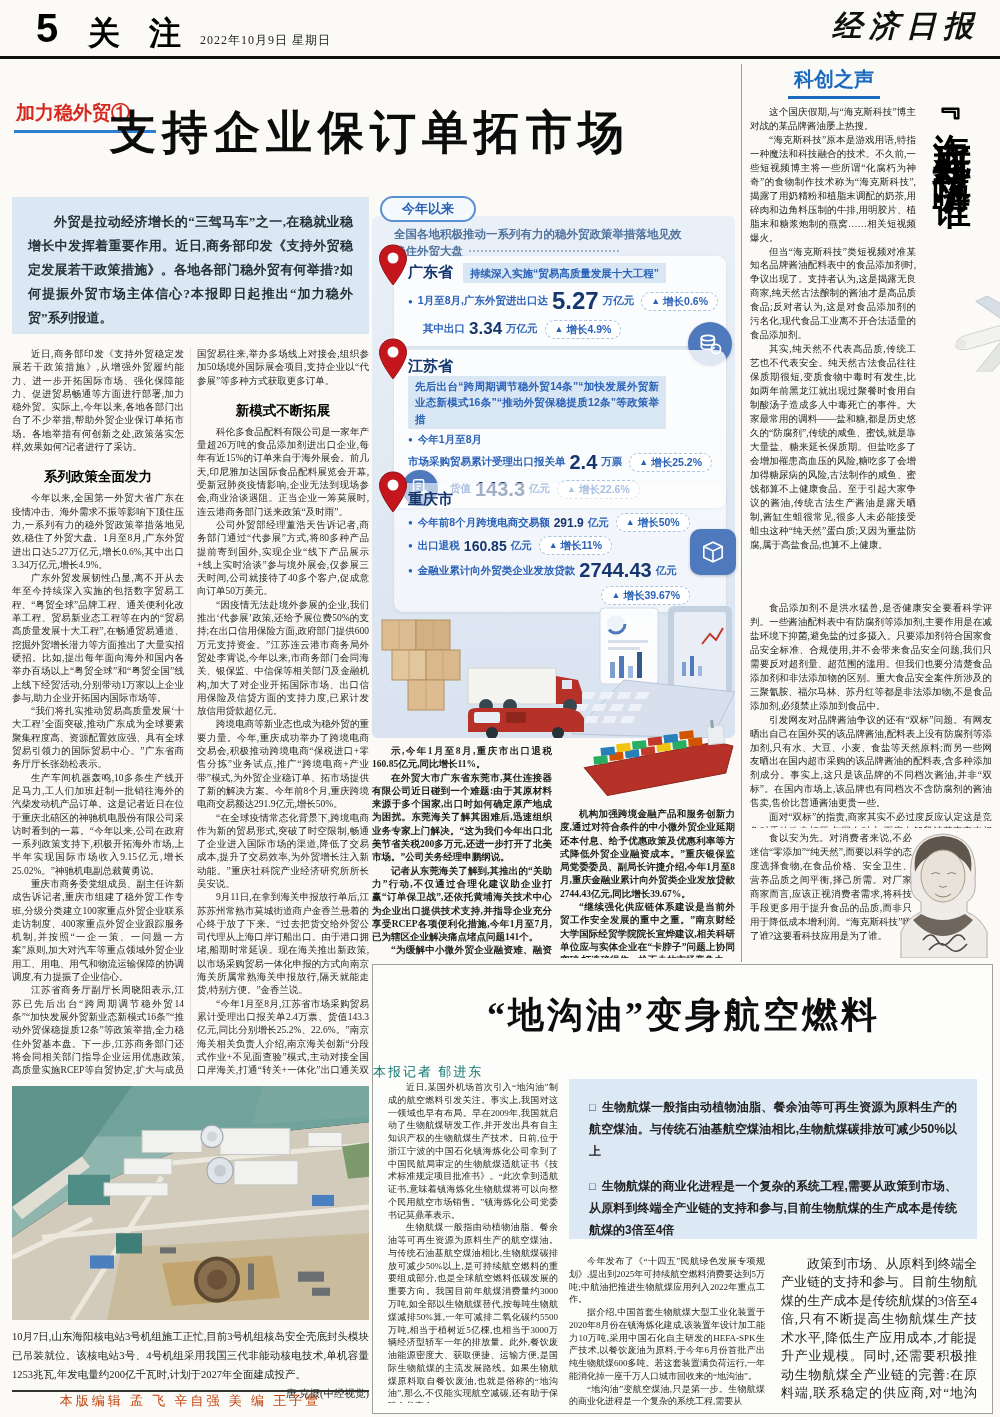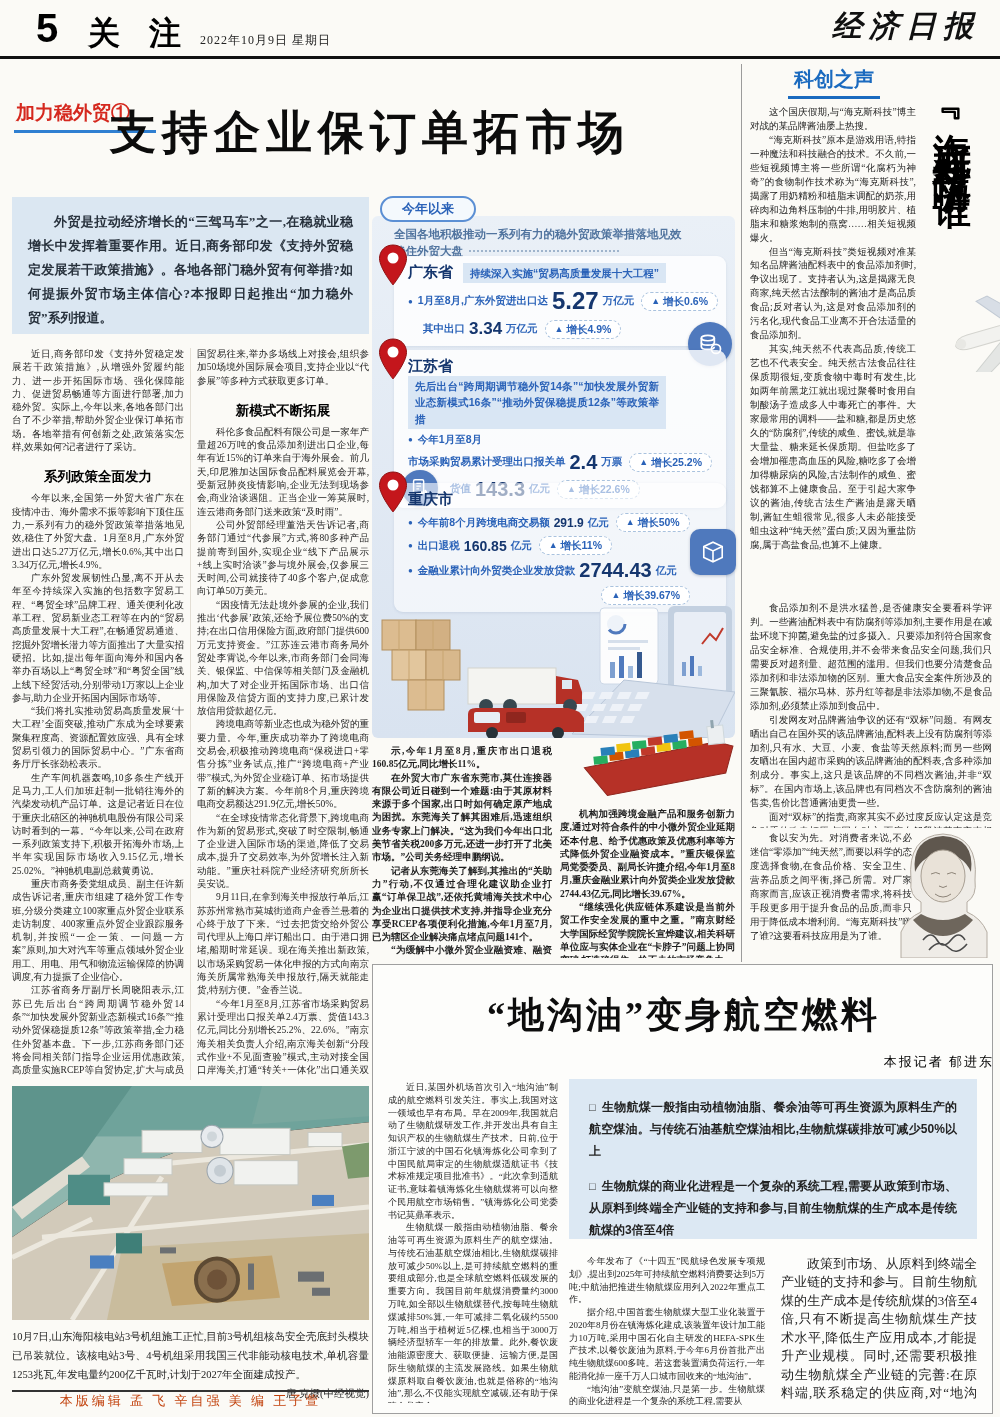--- a/index.html
+++ b/index.html
@@ -78,21 +78,21 @@
   .tv-wide{left:750px;top:602px;width:242px;height:226px;}
   .tv-bot{left:750px;top:832px;width:162px;height:126px;}
   .vtitle{left:912px;top:96px;width:80px;height:566px;writing-mode:vertical-rl;text-orientation:upright;
           font:900 38px "Liberation Sans",sans-serif;letter-spacing:7px;color:#000;line-height:80px;}
   .portrait{left:893px;top:820px;width:100px;height:138px;}
 
   
   .bio{left:372px;top:964px;width:621px;height:450px;border:1px solid #9f9f9f;background:#fdfdfb;box-sizing:border-box;}
   .bio-title{left:0;top:26px;width:621px;text-align:center;font:900 36px "Liberation Serif",serif;
              letter-spacing:3px;color:#0d0d0d;}
-  .bio-byline{left:0;top:88px;width:621px;text-align:right;font:13px "Liberation Serif",serif;letter-spacing:2px;color:#000000;}
+  .bio-byline{left:0;top:98px;width:621px;text-align:left;font:13px "Liberation Serif",serif;letter-spacing:2px;color:#0f766e;}
   .bio-left{left:15px;top:116px;width:170px;height:322px;font-size:9px;line-height:1.42;}
   .bio-hl{left:196px;top:114px;width:408px;height:160px;background:#dce8f3;box-sizing:border-box;
           padding:17px 20px;font:bold 12px "Liberation Sans",sans-serif;line-height:1.85;color:#222;text-align:justify;}
   .bio-hl .hli{margin-bottom:12px;}
   .sq{font-style:normal;color:#333;margin-right:6px;font-size:11px;}
   .bio-mid{left:196px;top:290px;width:196px;height:150px;font-size:9px;line-height:1.42;}
   .bio-right{left:408px;top:290px;width:196px;height:150px;font-size:13px;line-height:1.42;}
 
   
   .photo{left:12px;top:1086px;width:357px;height:234px;}

